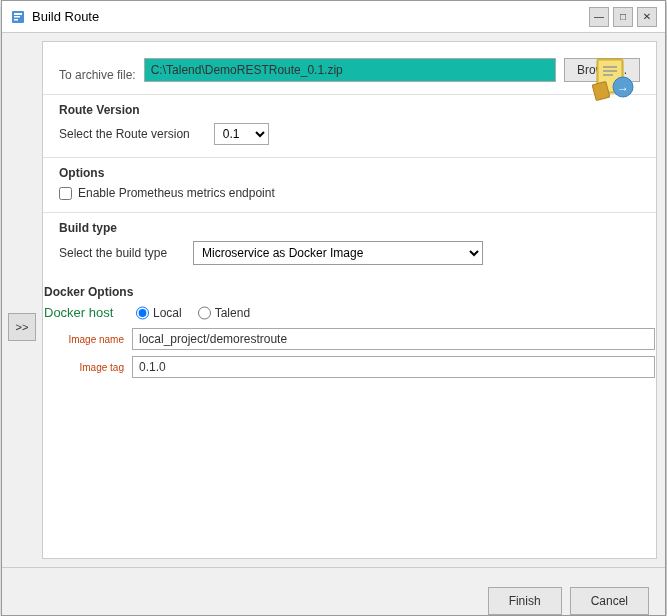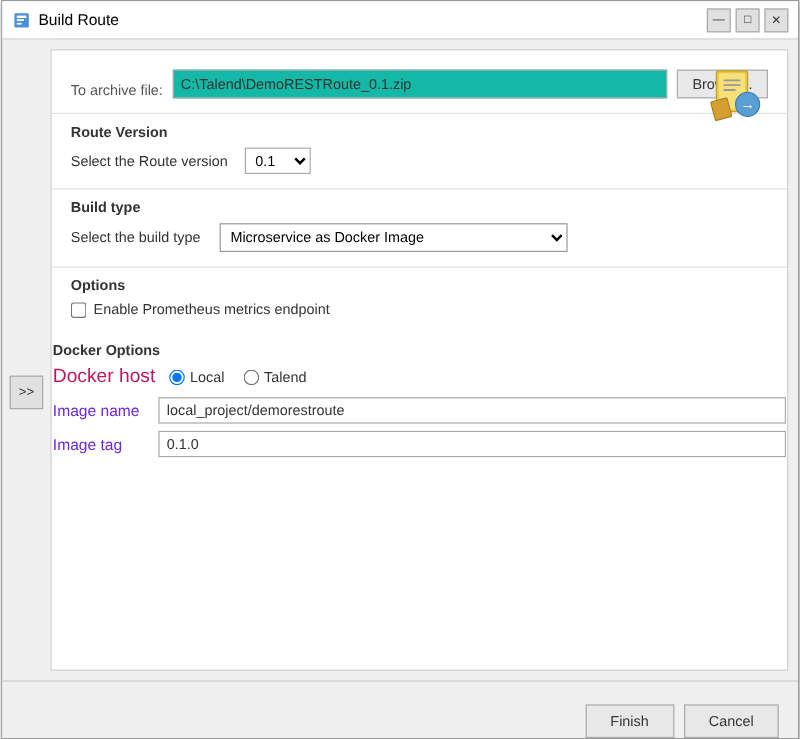--- a/index.html
+++ b/index.html
@@ -147,21 +147,21 @@
     }
     .section-title {
       font-weight: bold;
       font-size: 12px;
       color: #333;
       margin-bottom: 6px;
     }
     .row-flex {
       display: flex;
       align-items: center;
-      gap: 14px;
+      gap: 24px;
       margin-bottom: 4px;
     }
     .row-label {
       color: #333;
       font-size: 12px;
       min-width: 110px;
     }
     .version-select {
       height: 22px;
       border: 1px solid #aaa;
@@ -205,52 +205,52 @@
       color: #333;
       margin-bottom: 6px;
     }
     .docker-host-row {
       display: flex;
       align-items: center;
       gap: 12px;
       margin-bottom: 8px;
     }
     .docker-host-label {
-      font-size: 16px;
-      color: #be185d;
+      font-size: 13px;
+      color: #15803d;
       min-width: 80px;
     }
     .radio-group {
       display: flex;
       align-items: center;
       gap: 16px;
     }
     .radio-item {
       display: flex;
-      align-items: center;
       gap: 4px;
       cursor: pointer;
     }
     .radio-input {
       cursor: pointer;
     }
     .radio-label {
       font-size: 12px;
       color: #333;
     }
     .field-row {
       display: flex;
       align-items: center;
       gap: 8px;
       margin-bottom: 6px;
     }
     .field-label {
-      font-size: 13px;
-      color: #6d28d9;
+      font-size: 10px;
+      color: #c2410c;
       min-width: 80px;
+      text-align: right;
     }
     .field-input {
       flex: 1;
       height: 22px;
       border: 1px solid #aaa;
       background: #fff;
       padding: 2px 6px;
       font-size: 12px;
       color: #333;
       outline: none;
@@ -346,36 +346,36 @@
           <span class="row-label">Select the Route version</span>
           <select class="version-select">
             <option>0.1</option>
             <option>0.2</option>
             <option>1.0</option>
           </select>
         </div>
       </div>
 
       <div class="section">
+        <div class="section-title">Options</div>
+        <div class="checkbox-row">
+          <input type="checkbox" class="checkbox-input" style="">
+          <span class="checkbox-label">Enable Prometheus metrics endpoint</span>
+        </div>
+      </div>
+
+      <div class="section">
         <div class="section-title">Build type</div>
         <div class="row-flex">
           <span class="row-label">Select the build type</span>
           <select class="build-select">
             <option>Microservice as Docker Image</option>
             <option>Standard</option>
             <option>Docker Image</option>
           </select>
-        </div>
-      </div>
-
-      <div class="section">
-        <div class="section-title">Options</div>
-        <div class="checkbox-row">
-          <input type="checkbox" class="checkbox-input" style="">
-          <span class="checkbox-label">Enable Prometheus metrics endpoint</span>
         </div>
       </div>
 
       <div class="docker-section">
         <div class="docker-section-title">Docker Options</div>
         <div class="docker-host-row">
           <span class="docker-host-label">Docker host</span>
           <div class="radio-group">
             <label class="radio-item">
               <input type="radio" name="docker-host" class="radio-input" checked="" style="">

